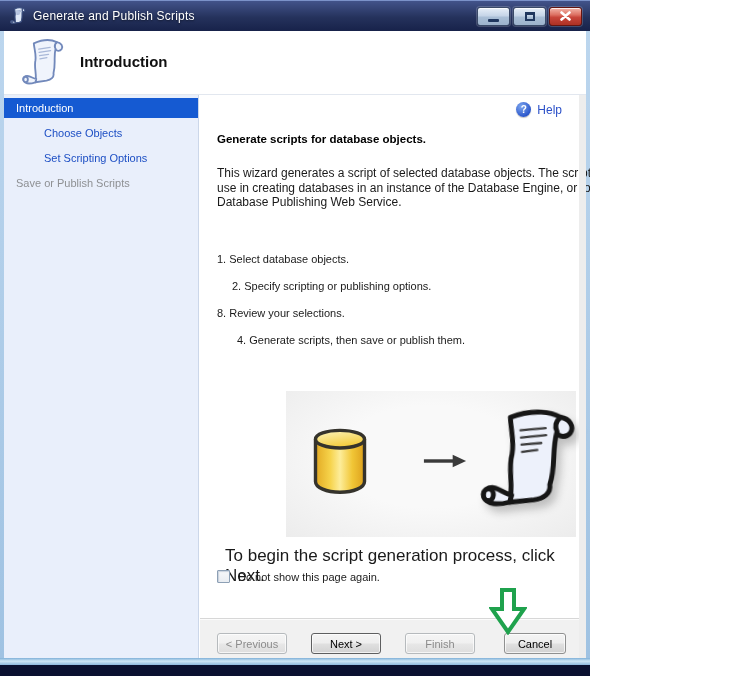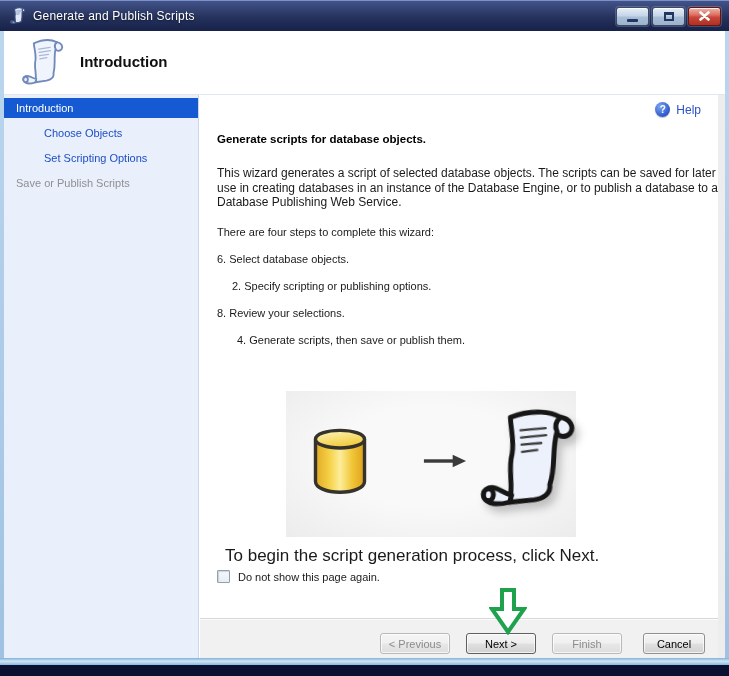--- a/index.html
+++ b/index.html
@@ -1,20 +1,20 @@
 <!DOCTYPE html>
 <html><head>
 <meta charset="utf-8">
 <style>
   * { margin:0; padding:0; box-sizing:border-box; }
   html,body { background:#ffffff; }
   body { font-family:"Liberation Sans", sans-serif; }
 
   .window {
-    position:relative; width:729px; height:676px; overflow:hidden;
+    position:relative; width:590px; height:676px; overflow:hidden;
     background:#ffffff;
     text-decoration:underline;
   }
 
   
   .titlebar {
     position:absolute; left:0; top:0; right:0; height:31px;
     background:linear-gradient(#42538a, #25325c 55%, #17224a);
     border-top:1px solid #7b92c9;
     display:flex; align-items:center; padding:0 6px 0 9px;
@@ -120,21 +120,21 @@
     box-shadow:inset 1px 1px 1px rgba(160,175,195,0.5);
   }
   .cb-label { font-size:11px; color:#1a1a1a; cursor:default; }
 
   
   .footer {
     position:absolute; left:200px; right:4px; bottom:18px; height:40px;
     background:#f1f1f1; border-top:1px solid #d7d7d7;
     box-shadow:inset 0 1px 0 #fcfcfc;
     display:flex; align-items:flex-end; justify-content:flex-end;
-    padding:8px 20px 4px 0; gap:16px; z-index:2;
+    padding:8px 20px 4px 0; gap:24px; z-index:2;
   }
   .btn {
     width:70px; height:21px; font-size:11px; font-family:"Liberation Sans",sans-serif;
     border:1px solid #8f9090; border-radius:3px;
     background:linear-gradient(#f4f4f4,#eeeeee 48%,#e0e0e0 52%,#d2d2d2);
     box-shadow:inset 0 0 0 1px rgba(255,255,255,0.7);
     color:#000; cursor:pointer;
   }
   .btn.disabled { color:#8b8b8b; border-color:#b6babd; cursor:default;
     background:linear-gradient(#f5f5f5,#f0f0f0 48%,#e7e7e7 52%,#dedede); }
@@ -222,22 +222,21 @@
   </div>
 
   <div class="main">
     <div class="help-link">
       <span class="help-ic">?</span>
       <span>Help</span>
     </div>
 
     <div class="content-heading">Generate scripts for database objects.</div>
     <div class="content-intro">This wizard generates a script of selected database objects. The scripts can be saved for later use in creating databases in an instance of the Database Engine, or to publish a database to a Database Publishing Web Service.</div>
-    <div class="steps-title">There are four steps to complete this wizard:</div>
-    <div class="step s0">6. Select database objects.</div>
+    <div class="step s0">1. Select database objects.</div>
     <div class="step s1">2. Specify scripting or publishing options.</div>
     <div class="step s2">8. Review your selections.</div>
     <div class="step s3">4. Generate scripts, then save or publish them.</div>
 
     <div class="illustration">
       <svg class="db-ic" viewBox="0 0 94 114">
         <defs>
           <linearGradient id="dbb" x1="0" y1="0" x2="1" y2="0">
             <stop offset="0" stop-color="#e2a922"></stop>
               <stop offset="0.3" stop-color="#f6d34b"></stop>

